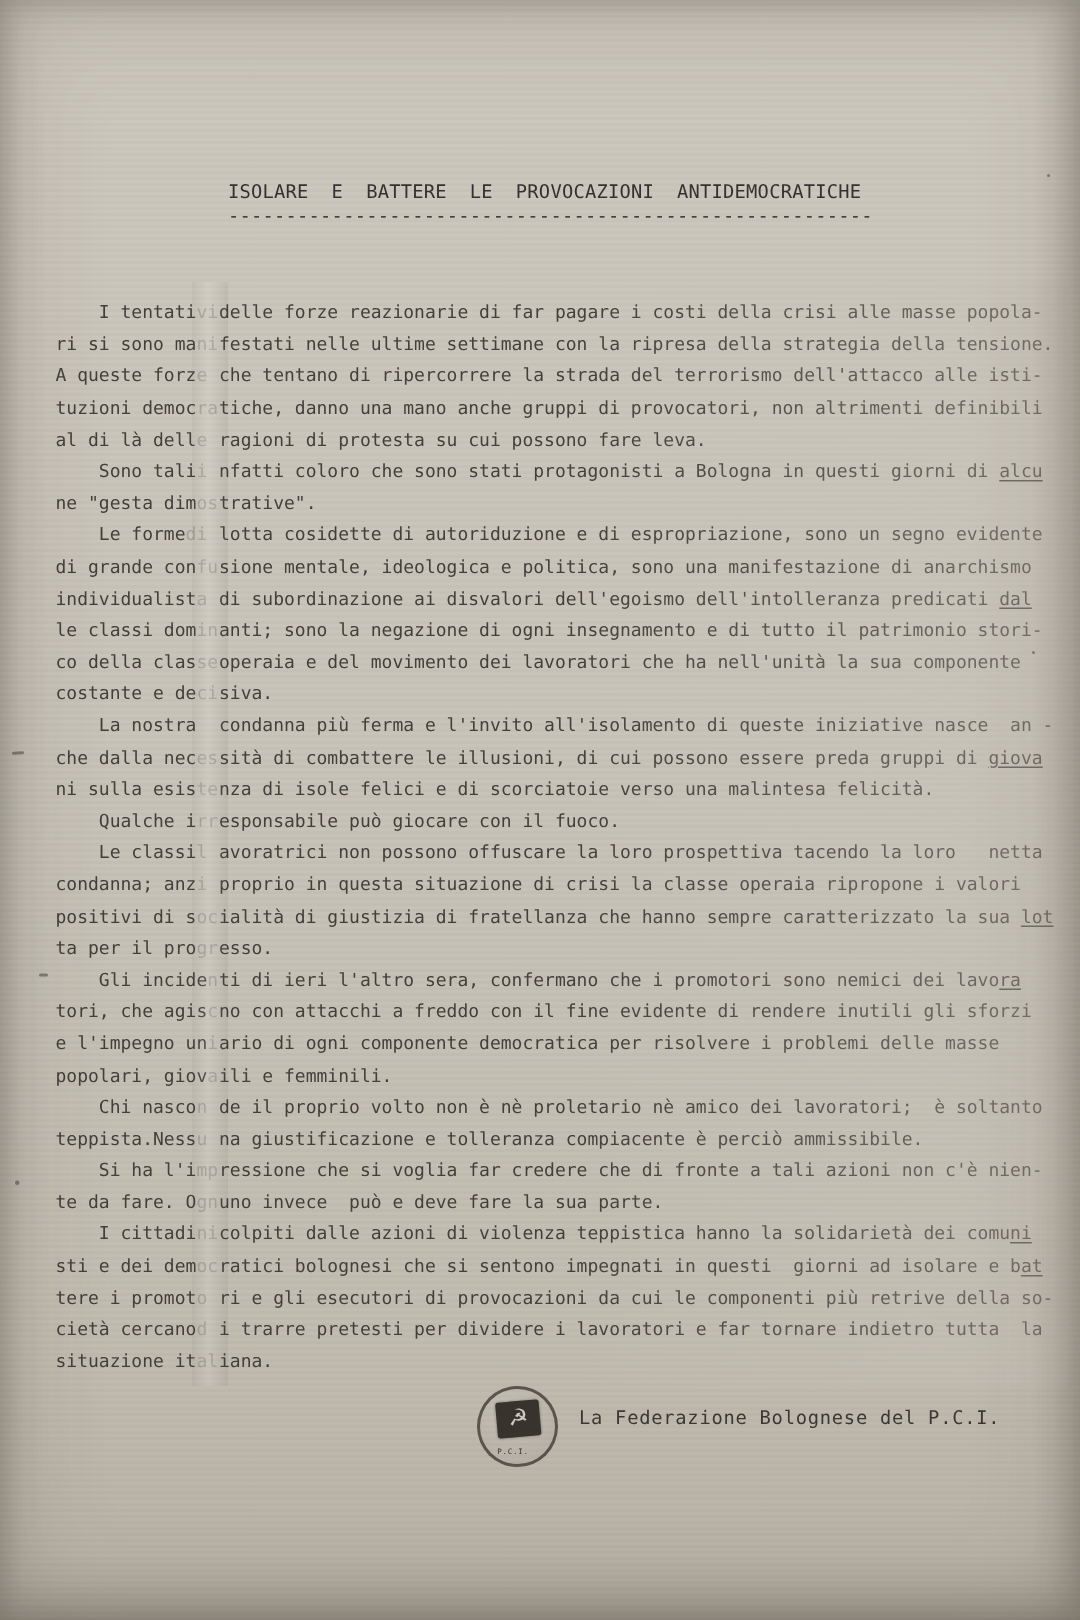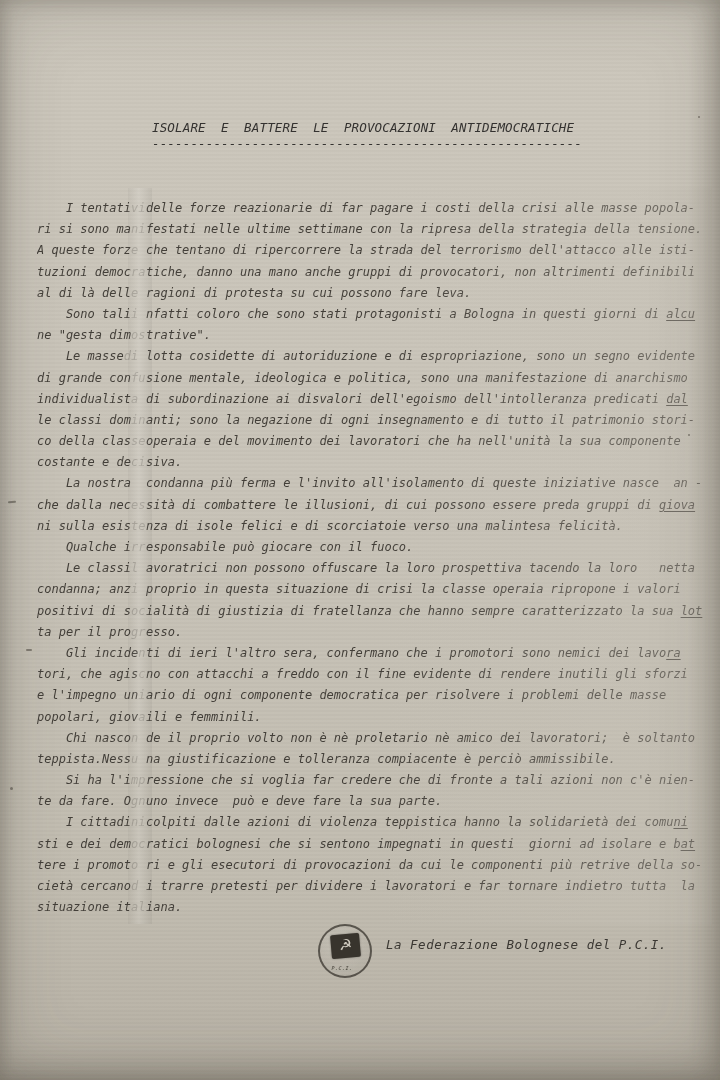--- a/index.html
+++ b/index.html
@@ -2,21 +2,20 @@
 <html><head>
 <meta charset="utf-8">
 <style>
   html,body{margin:0;padding:0;background:#888;}
   .page{
     position:relative;width:720px;height:1080px;overflow:hidden;
     font-family:"DejaVu Sans Mono",monospace;color:var(--ink,#433f39);
     background:
       repeating-linear-gradient(180deg, rgba(255,255,255,0.014) 0 2px, rgba(0,0,0,0.014) 2px 4px),
       linear-gradient(180deg,#ccc7bc 0%,#c8c3b8 45%,#c1bcb0 82%,#b6b0a4 100%);
-    font-style: italic;
   }
   .vignette{
     position:absolute;inset:0;pointer-events:none;
     box-shadow: inset 0 0 70px rgba(66,60,48,0.22),
                 inset -10px 0 22px rgba(66,60,48,0.16),
                 inset 0 -14px 30px rgba(66,60,48,0.20),
                 inset 4px 0 12px rgba(66,60,48,0.10);
   }
   .title-block{position:absolute;left:152px;top:120px;color:#343230;}
   .title{font-size:12.5px;letter-spacing:.15px;white-space:pre;}
@@ -70,21 +69,21 @@
   </div>
 
   <div class="body-lines">
       <div class="line"><span class="frag"><span>    I tentati</span><span class="ghost">vi</span></span><span class="main">delle forze reazionarie di far pagare i costi della crisi alle masse popola-</span></div>
       <div class="line"><span class="frag"><span>ri si sono ma</span><span class="ghost">ni</span></span><span class="main">festati nelle ultime settimane con la ripresa della strategia della tensione.</span></div>
       <div class="line"><span class="frag"><span>A queste forz</span><span class="ghost">e</span></span><span class="main">che tentano di ripercorrere la strada del terrorismo dell'attacco alle isti-</span></div>
       <div class="line"><span class="frag"><span>tuzioni democ</span><span class="ghost">ra</span></span><span class="main">tiche, danno una mano anche gruppi di provocatori, non altrimenti definibili</span></div>
       <div class="line"><span class="frag"><span>al di là dell</span><span class="ghost">e</span></span><span class="main">ragioni di protesta su cui possono fare leva.</span></div>
       <div class="line"><span class="frag"><span>    Sono tali</span><span class="ghost">i</span></span><span class="main">nfatti coloro che sono stati protagonisti a Bologna in questi giorni di <span class="tail">alcu</span></span></div>
       <div class="line"><span class="frag"><span>ne "gesta dim</span><span class="ghost">os</span></span><span class="main">trative".</span></div>
-      <div class="line"><span class="frag"><span>    Le masse</span><span class="ghost">di</span></span><span class="main">lotta cosidette di autoriduzione e di espropriazione, sono un segno evidente</span></div>
+      <div class="line"><span class="frag"><span>    Le forme</span><span class="ghost">di</span></span><span class="main">lotta cosidette di autoriduzione e di espropriazione, sono un segno evidente</span></div>
       <div class="line"><span class="frag"><span>di grande con</span><span class="ghost">fu</span></span><span class="main">sione mentale, ideologica e politica, sono una manifestazione di anarchismo</span></div>
       <div class="line"><span class="frag"><span>individualist</span><span class="ghost">a</span></span><span class="main">di subordinazione ai disvalori dell'egoismo dell'intolleranza predicati <span class="tail">dal</span></span></div>
       <div class="line"><span class="frag"><span>le classi dom</span><span class="ghost">in</span></span><span class="main">anti; sono la negazione di ogni insegnamento e di tutto il patrimonio stori-</span></div>
       <div class="line"><span class="frag"><span>co della clas</span><span class="ghost">se</span></span><span class="main">operaia e del movimento dei lavoratori che ha nell'unità la sua componente</span></div>
       <div class="line"><span class="frag"><span>costante e de</span><span class="ghost">ci</span></span><span class="main">siva.</span></div>
       <div class="line"><span class="frag"><span>    La nostra</span><span class="ghost"></span></span><span class="main">condanna più ferma e l'invito all'isolamento di queste iniziative nasce  an -</span></div>
       <div class="line"><span class="frag"><span>che dalla nec</span><span class="ghost">es</span></span><span class="main">sità di combattere le illusioni, di cui possono essere preda gruppi di <span class="tail">giova</span></span></div>
       <div class="line"><span class="frag"><span>ni sulla esis</span><span class="ghost">te</span></span><span class="main">nza di isole felici e di scorciatoie verso una malintesa felicità.</span></div>
       <div class="line"><span class="frag"><span>    Qualche i</span><span class="ghost">rr</span></span><span class="main">esponsabile può giocare con il fuoco.</span></div>
       <div class="line"><span class="frag"><span>    Le classi</span><span class="ghost">l</span></span><span class="main">avoratrici non possono offuscare la loro prospettiva tacendo la loro   netta</span></div>

